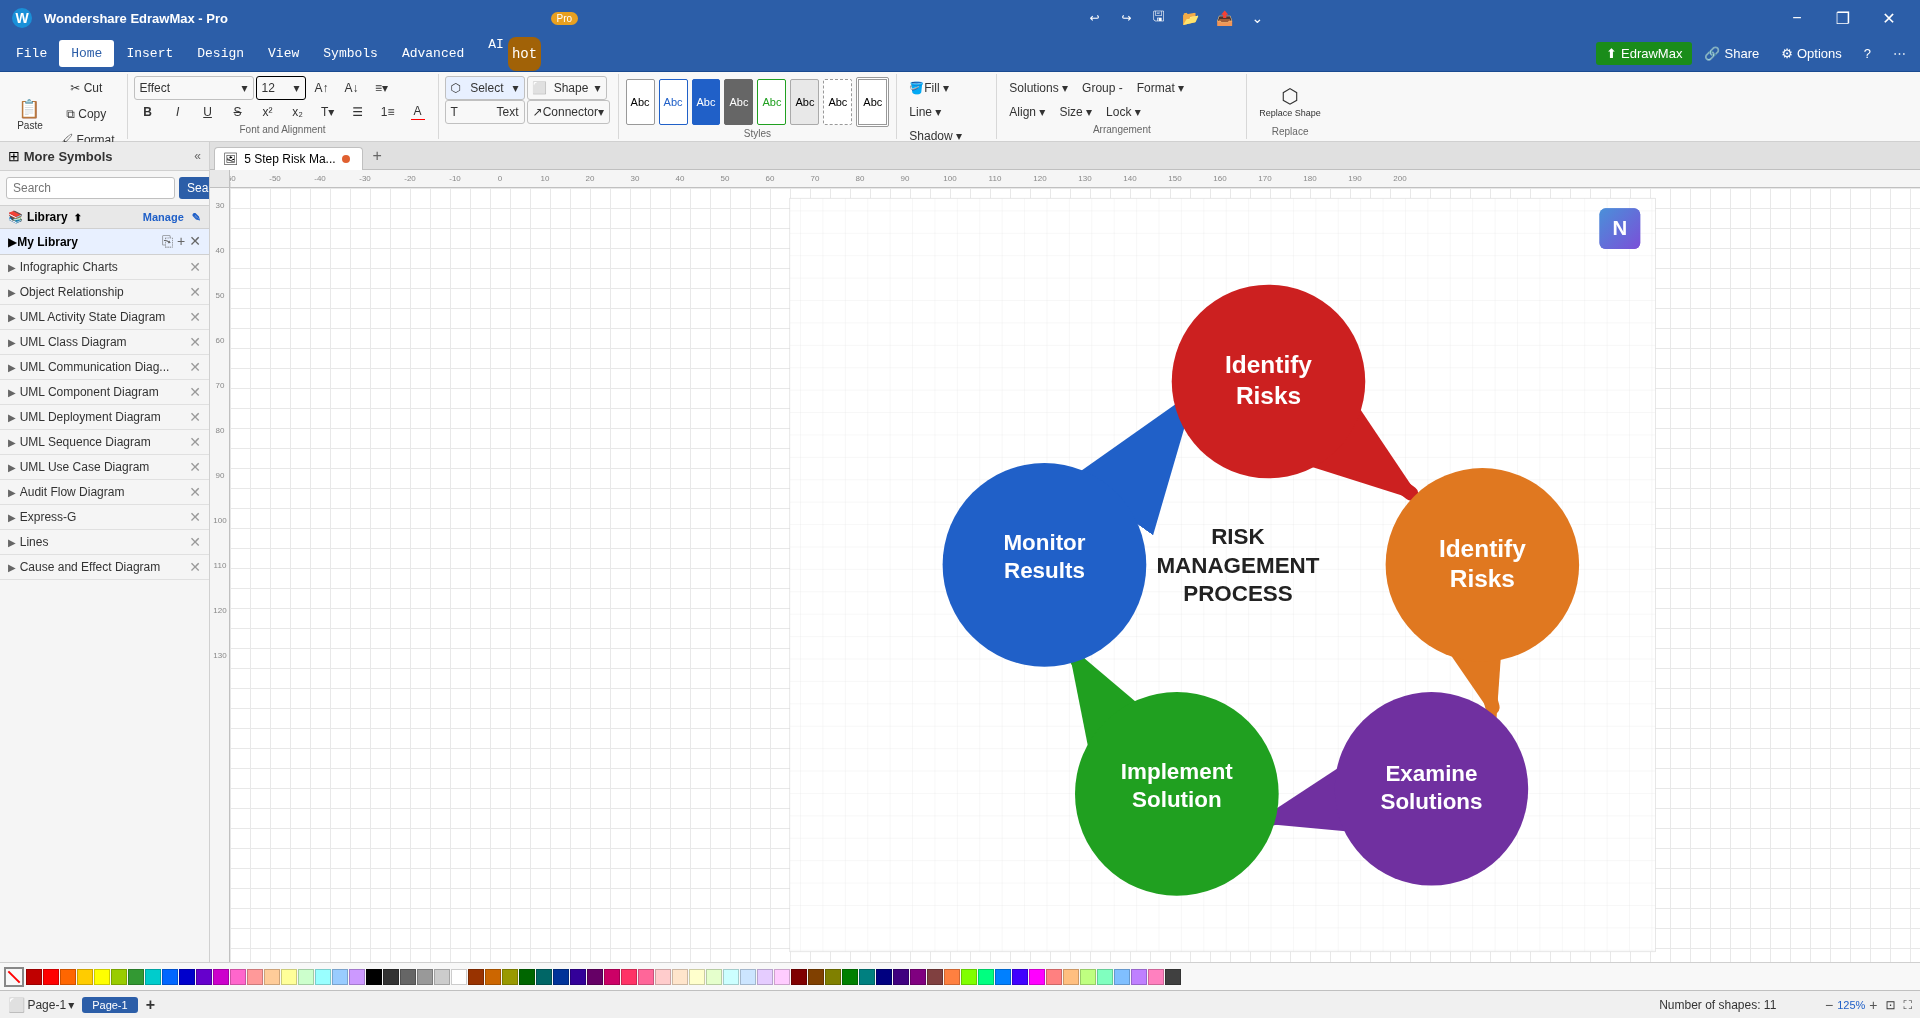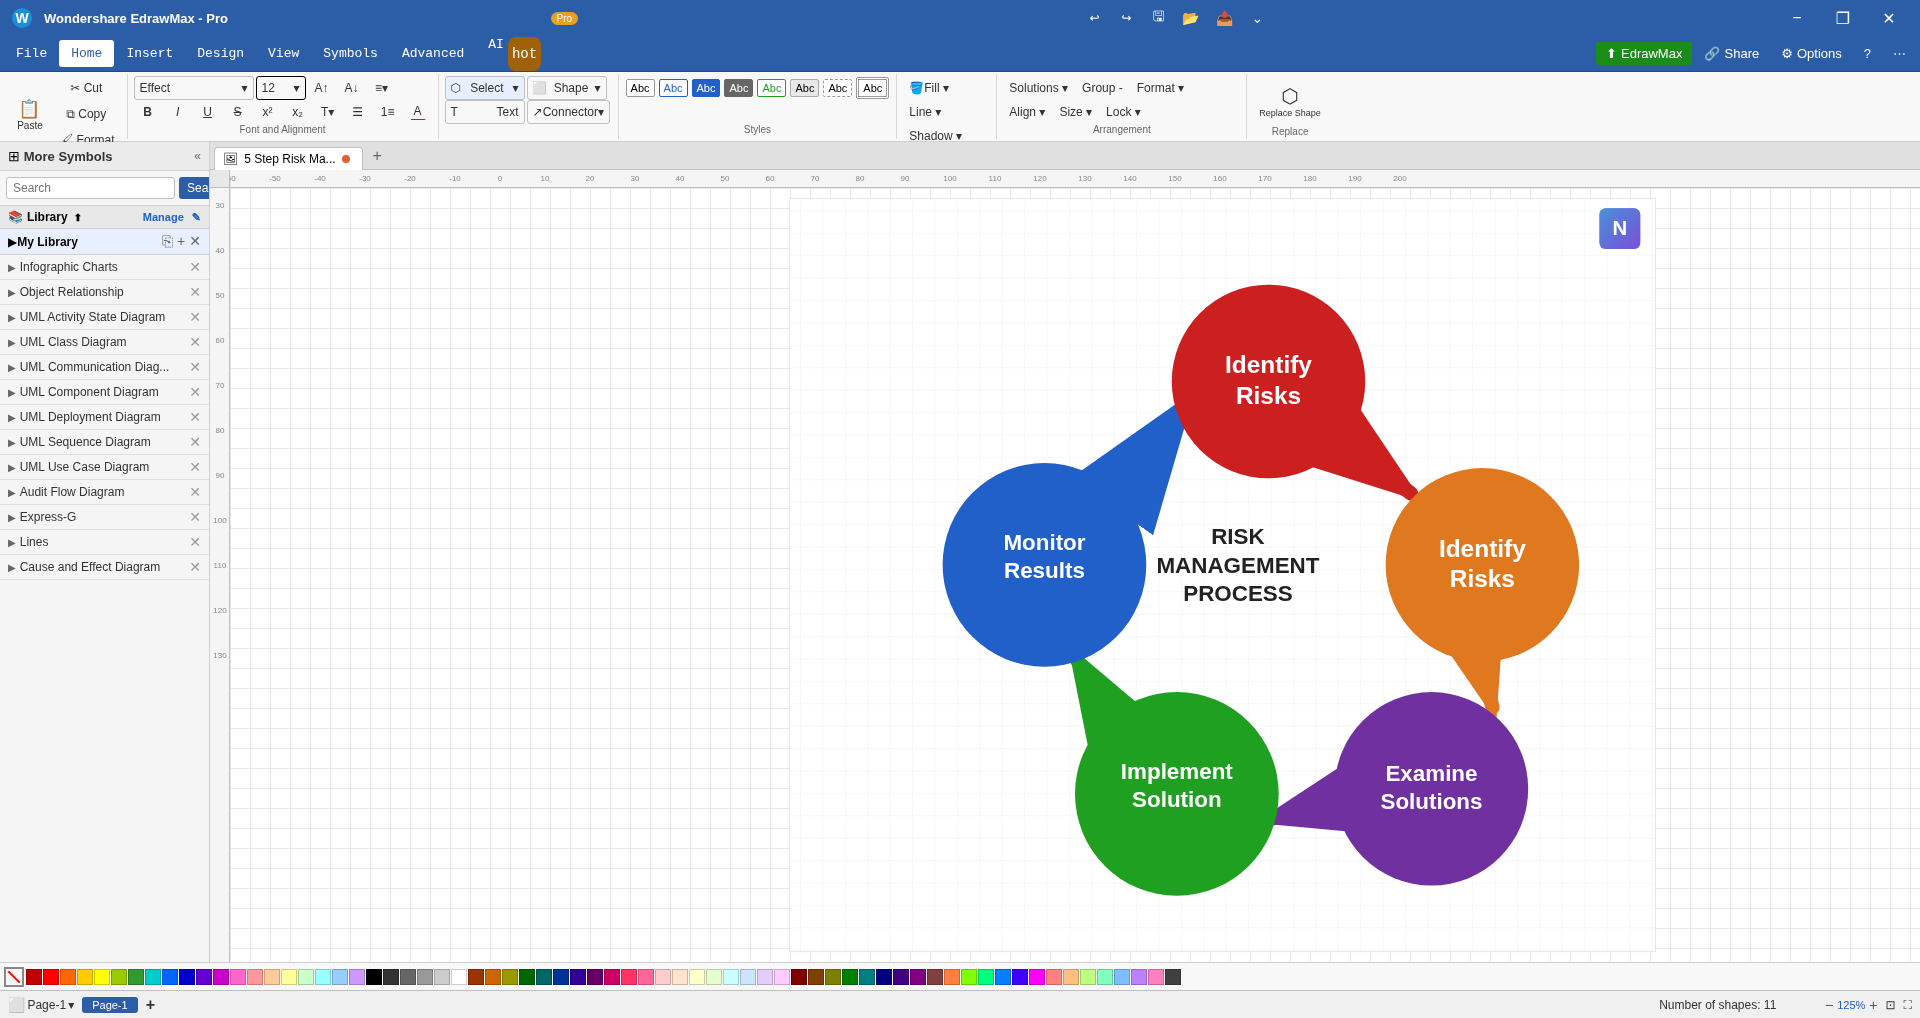--- a/index.html
+++ b/index.html
@@ -280,21 +280,21 @@
       height: 16px;
       border: 1px solid rgba(0,0,0,0.2);
       cursor: pointer;
       flex-shrink: 0;
     }
 
     .style-abc {
       display: inline-block;
       border: 1px solid #999;
       border-radius: 2px;
-      padding: 2px 4px;
+      padding: 16px 4px;
       font-size: 11px;
       margin: 1px;
       cursor: pointer;
       background: white;
     }
   </style>
 </head>
 <body>
 
 <div id="titlebar">

